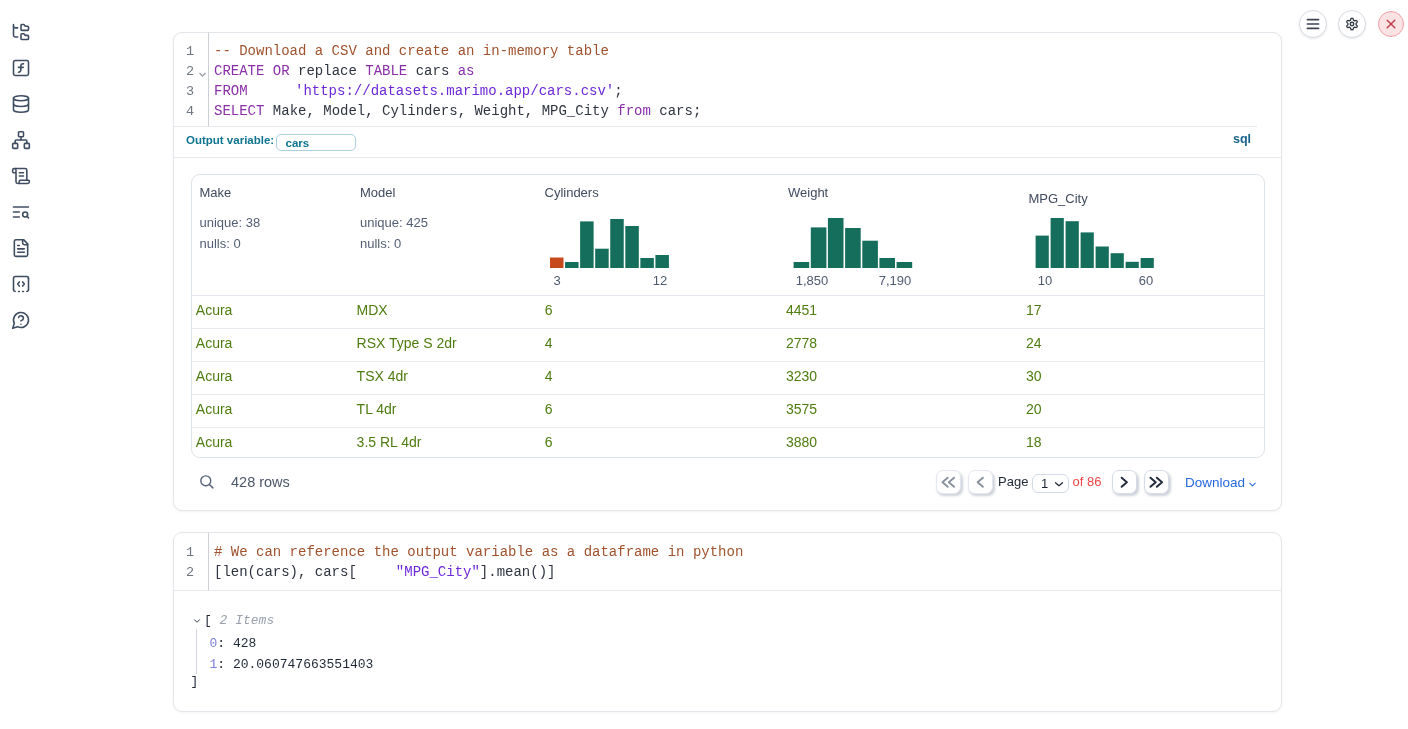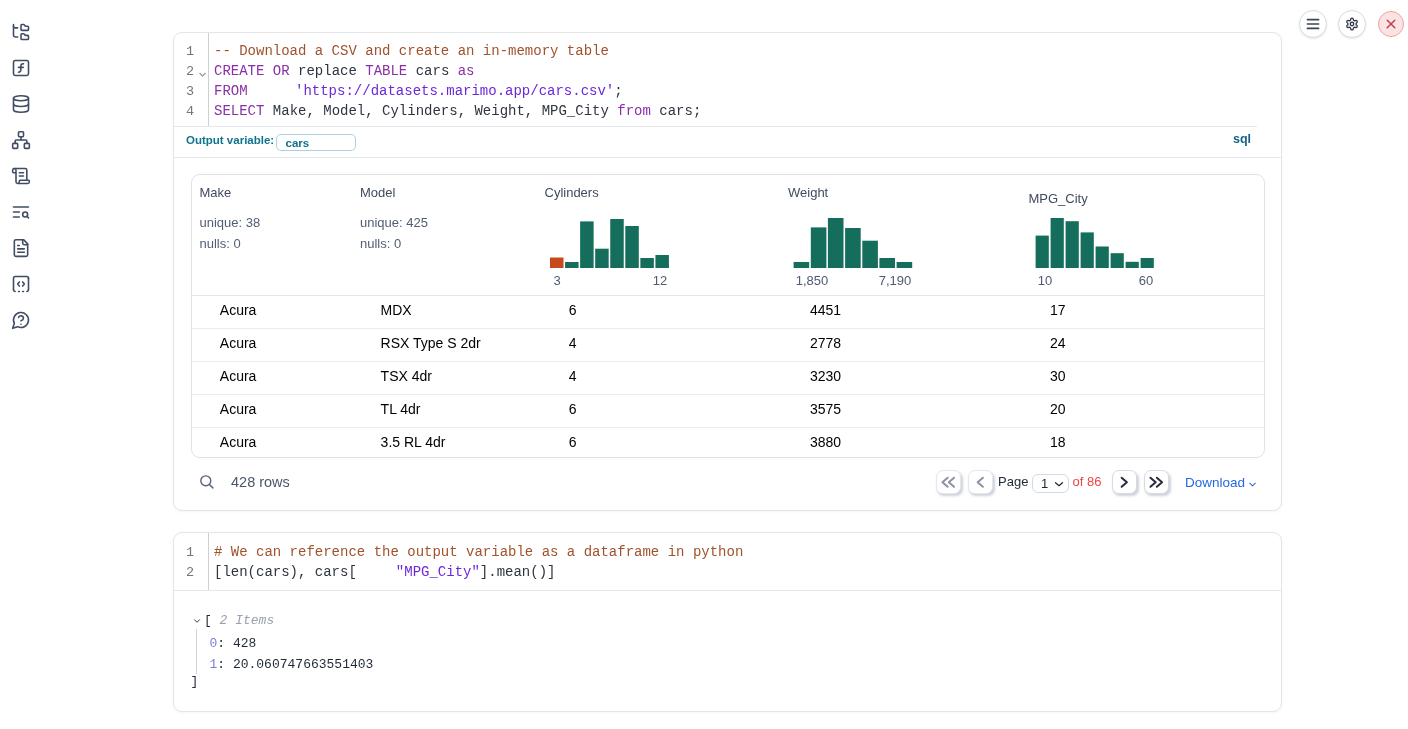--- a/index.html
+++ b/index.html
@@ -6,21 +6,21 @@
   html,body { width:1408px; height:729px; background:#ffffff; font-family:"Liberation Sans",sans-serif; overflow:hidden; position:relative; }
   .abs { position:absolute; }
   .card { position:absolute; left:173px; width:1109px; background:#fff; border:1px solid #e2e5ea; border-radius:9px; box-shadow:0 1px 3px rgba(40,50,70,0.05); }
   .code { font-family:"Liberation Mono",monospace; font-size:14px; line-height:19.7px; white-space:pre; color:#2e3440; }
   .gutter { position:absolute; font-family:"Liberation Mono",monospace; font-size:13.5px; line-height:19.7px; color:#6f7780; text-align:right; width:20px; }
   .gsep { position:absolute; width:1px; background:#ccd0d5; }
   .kw { color:#8a2fa8; }
   .cm { color:#a0522d; }
   .st { color:#6d28d9;margin-left:39px; }
   .hist-lbl { font:13px "Liberation Sans",sans-serif; fill:#4f5b70; }
-  .cell-txt { position:absolute; font-size:14px; color:#000000;margin-left:24px; }
+  .cell-txt { position:absolute; font-size:14px; color:#4d7c0f; }
   .hdr-txt { position:absolute; font-size:13px; color:#3f4b5e; }
   .sub-txt { position:absolute; font-size:13px; color:#515e74; line-height:21px; }
   .pgbtn { position:absolute; width:24.5px; height:24.5px; border-radius:7px; top:436.5px; box-shadow:1.5px 2px 2.5px rgba(145,153,170,0.45); }
   .pgbtn.dis { background:#ffffff; border:1px solid #e3e8f0; }
   .pgbtn.en { background:#ffffff; border:1px solid #d5dce8; }
   svg { display:block; }
 </style>
 </head>
 <body>
 

